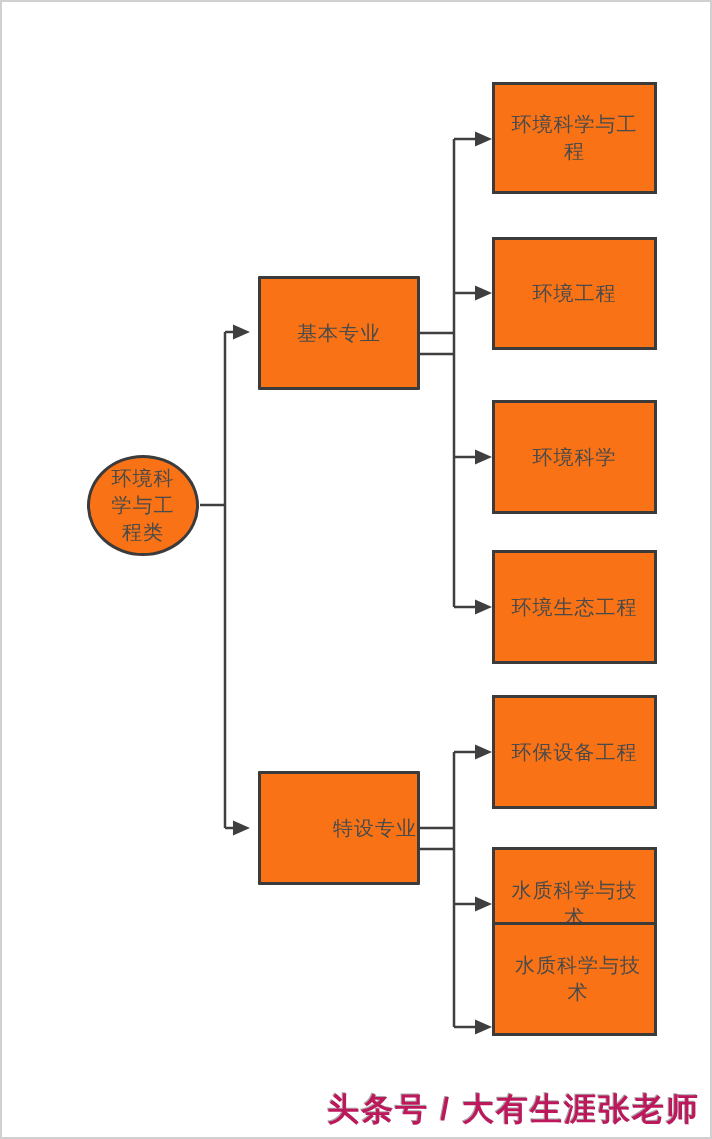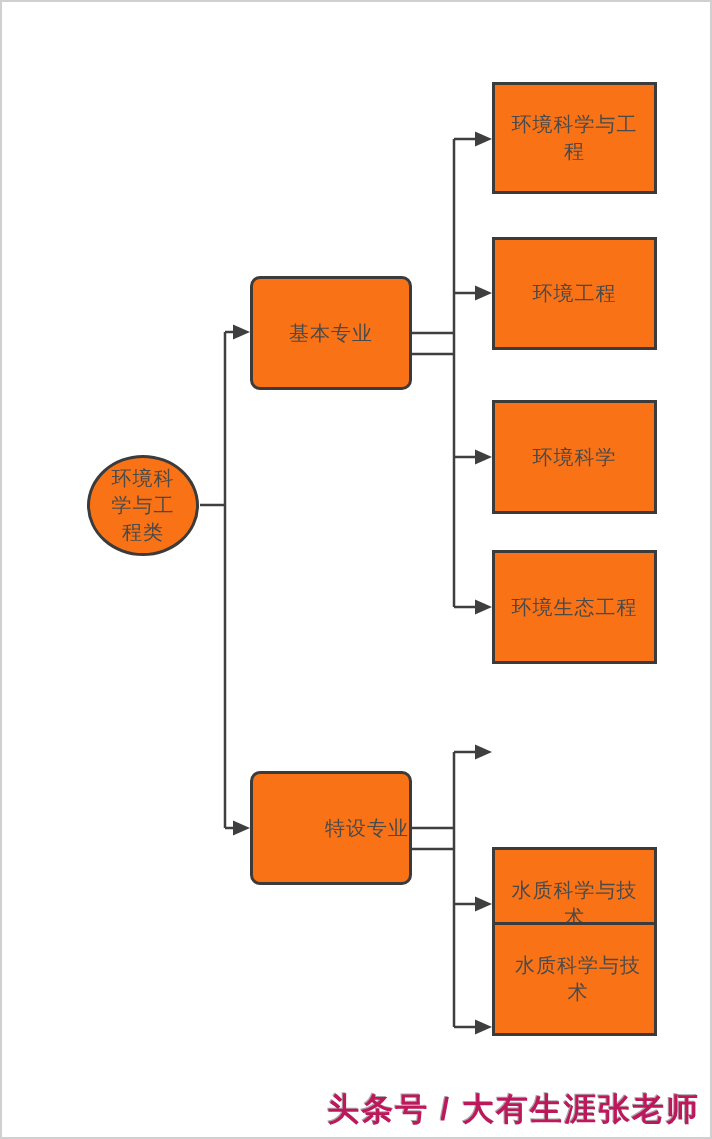--- a/index.html
+++ b/index.html
@@ -29,22 +29,22 @@
     font-size: 20px; line-height: 27px;
     letter-spacing: 1px;
     word-break: break-all;
   }
   .node-root {
     left: 85px; top: 453px; width: 112px; height: 101px;
     border-radius: 50%;
     padding: 0 15px;
   }
   .node-branch {
-    left: 248px; width: 162px; height: 114px;
-    border-radius: 10px;
+    left: 256px; width: 162px; height: 114px;
+    border-radius: 1px;
   }
   .node-branch.b1 { top: 274px; }
   .node-branch.b2 { top: 769px; justify-content: flex-end; }
   .node-leaf {
     left: 490px; width: 165px; height: 114px;
     border-radius: 0;
     padding: 0 13px;
   }
   .leaf-0 { top: 80px;  height: 112px; }
   .leaf-1 { top: 235px; height: 113px; }
@@ -121,20 +121,23 @@
   </div>
   <div class="node node-leaf leaf-1">
     <span>环境工程</span>
   </div>
   <div class="node node-leaf leaf-2">
     <span>环境科学</span>
   </div>
   <div class="node node-leaf leaf-3">
     <span>环境生态工程</span>
   </div>
+  <div class="node node-leaf leaf-4">
+    <span>环保设备工程</span>
+  </div>
   <div class="node node-leaf leaf-5">
     <span>水质科学与技术</span>
   </div>
   <div class="node node-leaf leaf-6">
     <span>水质科学与技术</span>
   </div>
 
   <div class="watermark">头条号 / 大有生涯张老师</div>
 
 </div>

